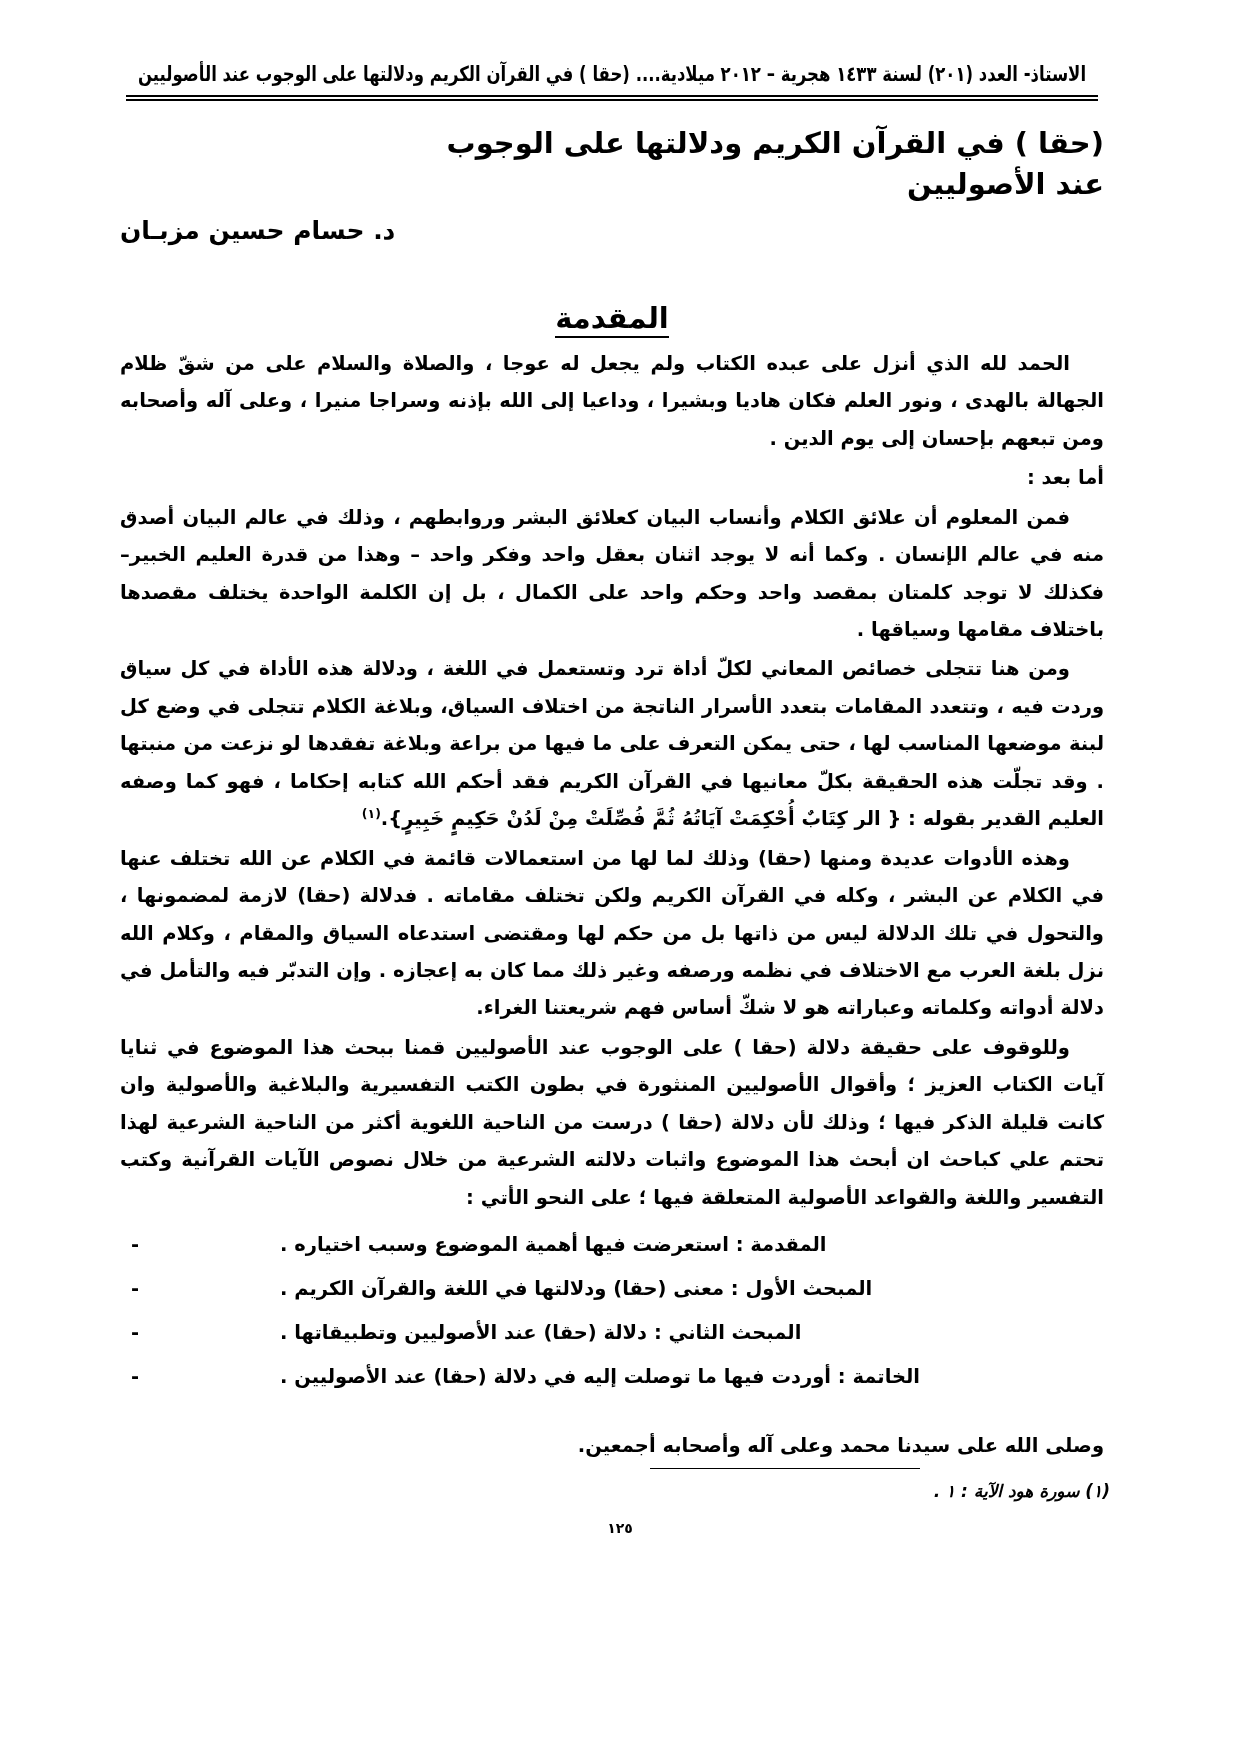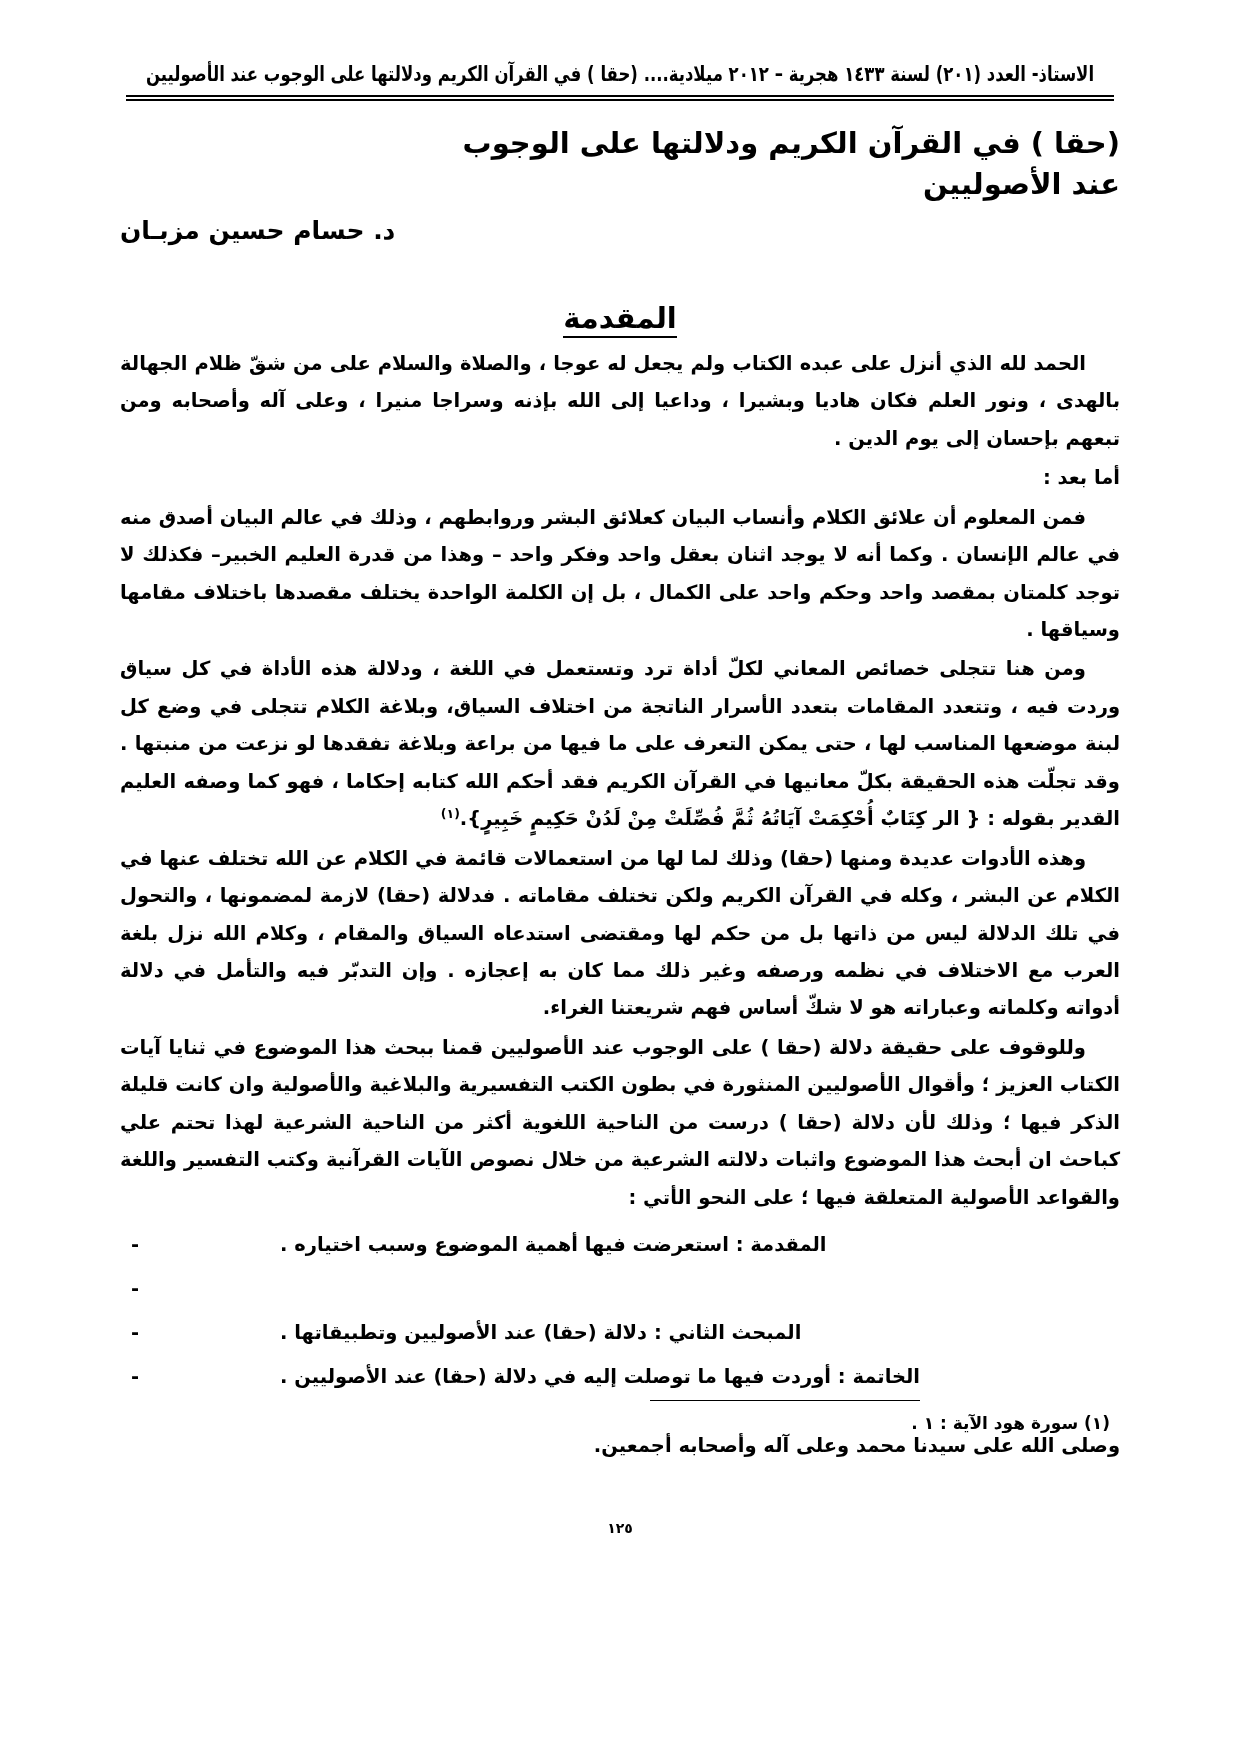--- a/index.html
+++ b/index.html
@@ -16,21 +16,21 @@
     overflow: hidden;
   }
   .page {
     position: absolute;
     inset: 0;
     padding: 0;
   }
   .content {
     position: absolute;
     left: 120px;
-    right: 120px;
+    right: 136px;
     top: 62px;
   }
 
   
   .running-header {
     direction: rtl;
     text-align: center;
     font-family: "DejaVu Sans", "Liberation Sans", sans-serif;
     font-weight: bold;
     font-size: 16.5px;
@@ -152,22 +152,23 @@
     font-size: 19.5px;
     font-weight: bold;
     margin-top: 38px;
   }
 
   
   .footnote-area {
     position: absolute;
     left: 120px;
     right: 120px;
-    top: 1400px;
-    direction: rtl;
+    top: 1468px;
+    direction: rtl;
+    font-style: italic;
   }
   .footnote-rule {
     border-top: 1.6px solid #000;
     width: 270px;
     margin: 0 0 0 auto;
     margin-right: 200px;
   }
   .footnote-text {
     direction: rtl;
     text-align: right;
@@ -221,20 +222,21 @@
     <p class="body-block indent">وهذه الأدوات عديدة ومنها (حقا) وذلك لما لها من استعمالات قائمة في الكلام عن الله تختلف عنها في الكلام عن البشر ، وكله في القرآن الكريم ولكن تختلف مقاماته . فدلالة (حقا) لازمة لمضمونها ، والتحول في تلك الدلالة ليس من ذاتها بل من حكم لها ومقتضى استدعاه السياق والمقام ، وكلام الله نزل بلغة العرب مع الاختلاف في نظمه ورصفه وغير ذلك مما كان به إعجازه . وإن التدبّر فيه والتأمل في دلالة أدواته وكلماته وعباراته هو لا شكّ أساس فهم شريعتنا الغراء.</p>
 
     <p class="body-block indent">وللوقوف على حقيقة دلالة (حقا ) على الوجوب عند الأصوليين قمنا ببحث هذا الموضوع في ثنايا آيات الكتاب العزيز ؛ وأقوال الأصوليين المنثورة في بطون الكتب التفسيرية والبلاغية والأصولية وان كانت قليلة الذكر فيها ؛ وذلك لأن دلالة (حقا ) درست من الناحية اللغوية أكثر من الناحية الشرعية لهذا تحتم علي كباحث ان أبحث هذا الموضوع واثبات دلالته الشرعية من خلال نصوص الآيات القرآنية وكتب التفسير واللغة والقواعد الأصولية المتعلقة فيها ؛ على النحو الأتي :</p>
 
     <ul class="dash-list">
       <li>
         <span class="li-text">المقدمة : استعرضت فيها أهمية الموضوع وسبب اختياره .</span>
         <span class="dash">-</span>
       </li>
       <li>
+        <span class="li-text">المبحث الأول : معنى (حقا)  ودلالتها في اللغة والقرآن الكريم .</span>
         <span class="dash">-</span>
       </li>
       <li>
         <span class="li-text">المبحث الثاني : دلالة (حقا) عند الأصوليين وتطبيقاتها .</span>
         <span class="dash">-</span>
       </li>
       <li>
         <span class="li-text">الخاتمة : أوردت فيها ما توصلت إليه في دلالة (حقا) عند الأصوليين .</span>
         <span class="dash">-</span>
       </li>

